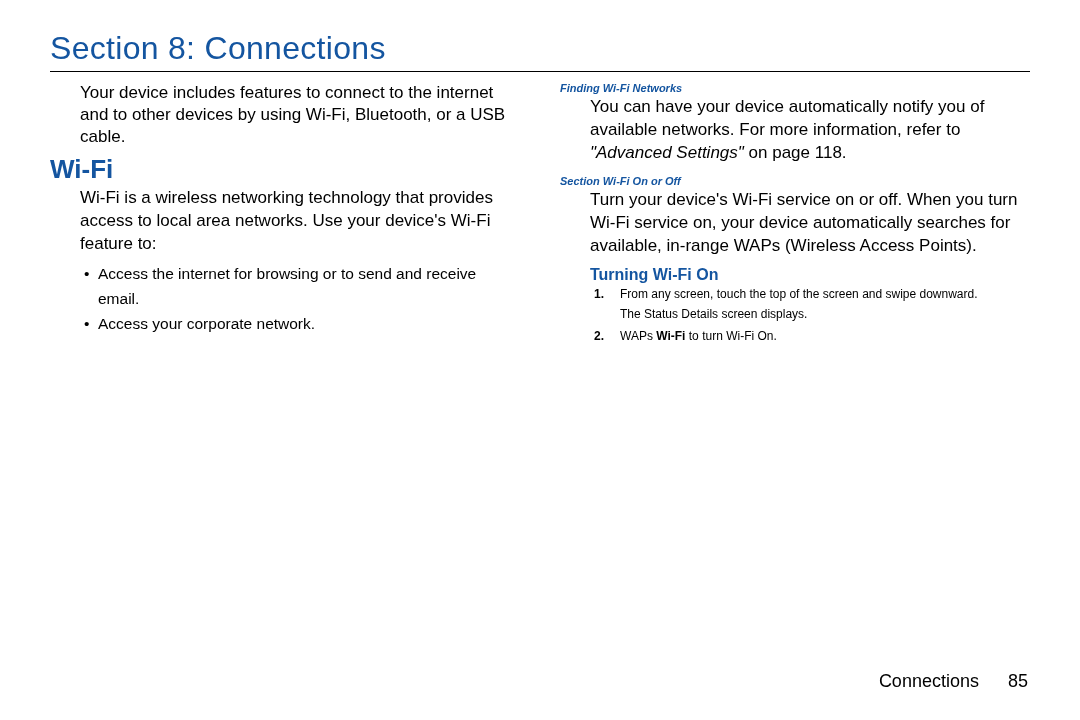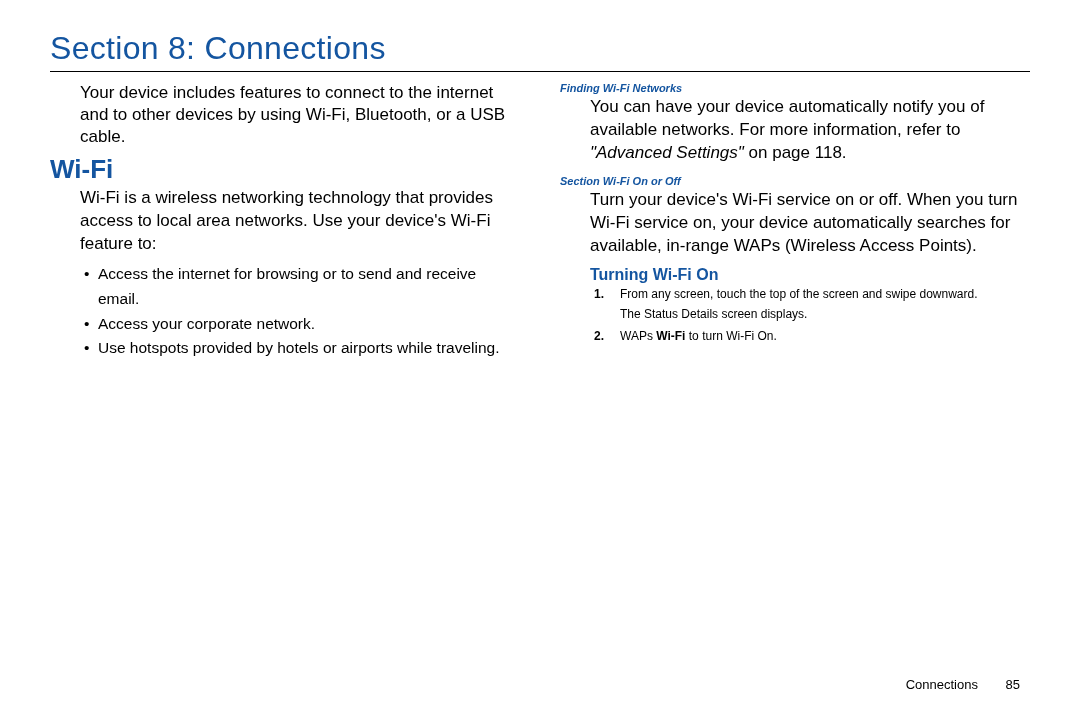--- a/index.html
+++ b/index.html
@@ -105,22 +105,22 @@
   }
   .step-sub {
     display: block;
     margin-top: 4px;
   }
   .italic { font-style: italic; }
   .bold { font-weight: bold; }
   .footer {
     position: absolute;
     bottom: 28px;
-    right: 60px;
-    font-size: 13px;
+    right: 52px;
+    font-size: 18px;
   }
   .footer .sec { margin-right: 24px; }
 </style>
 </head>
 <body>
 
 <div class="page">
   <h1 class="section-title">Section 8: Connections</h1>
   <hr class="hr">
 
@@ -128,21 +128,20 @@
 
     <div class="col">
       <p class="intro">Your device includes features to connect to the internet and to other devices by using Wi-Fi, Bluetooth, or a USB cable.</p>
 
       <h2 class="h1">Wi-Fi</h2>
       <p class="body">Wi-Fi is a wireless networking technology that provides access to local area networks. Use your device's Wi-Fi feature to:</p>
 
       <ul class="bullets">
         <li>Access the internet for browsing or to send and receive email.</li>
         <li>Access your corporate network.</li>
-        <li>Use hotspots provided by hotels or airports while traveling.</li>
       </ul>
 
 
     </div>
 
     <div class="col">
       <h3 class="h2" style="margin-top:0">Finding Wi-Fi Networks</h3>
       <p class="body">
         <span>You can have your device automatically notify you of available networks. For more information, refer to </span><span class="italic">"Advanced Settings"</span><span> on page 118.</span>
       </p>

